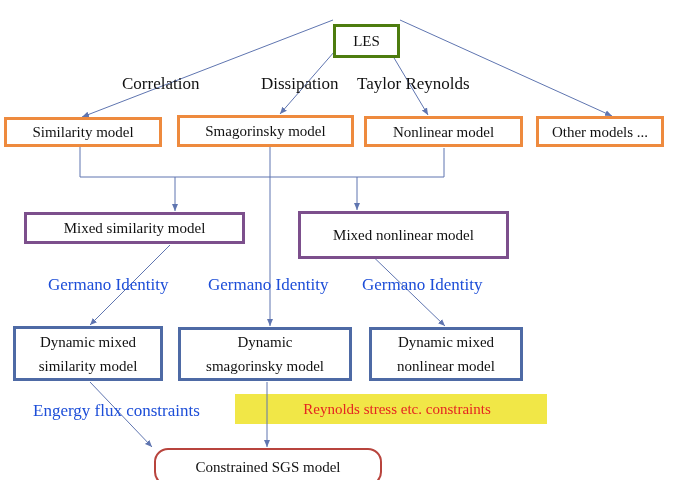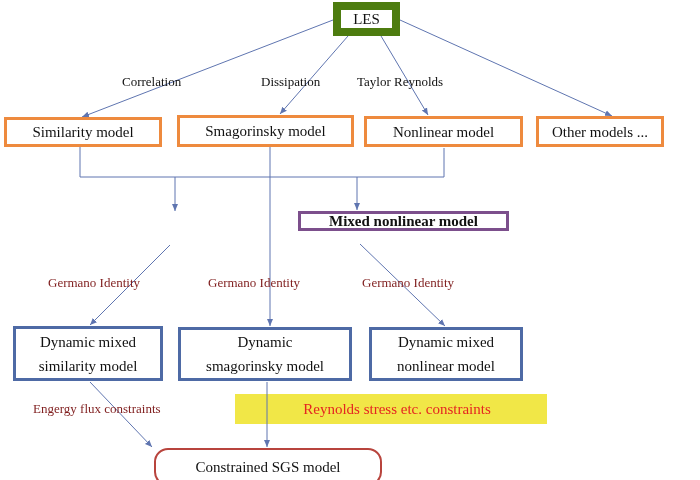--- a/index.html
+++ b/index.html
@@ -2,29 +2,29 @@
 <html><head>
 <meta charset="utf-8">
 <style>
   html, body { margin: 0; padding: 0; background: #ffffff; }
   #canvas { position: relative; width: 700px; height: 480px; overflow: hidden; background: #ffffff;
     font-family: "Liberation Serif", "DejaVu Serif", serif; }
   svg.lines { position: absolute; left: 0; top: 0; width: 700px; height: 480px; }
   .box { position: absolute; box-sizing: border-box; background: #ffffff; display: flex;
     align-items: center; justify-content: center; text-align: center; color: #111111;
     font-size: 15px; line-height: 20px; }
-  .teal { border: 8px solid #4d7c0f; }
+  .teal { border: 3px solid #4d7c0f; margin-top: 22px; }
   .orange { border: 3px solid #ee8a3e; }
   .purple { border: 3px solid #7c4f8c; }
   .blue { border: 3px solid #4e6aa5; }
   .red { border: 2px solid #b8443d; }
   .yellow { position: absolute; background: #f1e747; display: flex; align-items: center;
     justify-content: center; color: #e52521; font-size: 15px; padding-left: 12px; }
-  .label { position: absolute; font-size: 13px; white-space: nowrap; color: #111111; }
-  .red-text { color: #7f1d1d; }
+  .label { position: absolute; font-size: 17px; white-space: nowrap; color: #111111; }
+  .red-text { color: #1d4ed8; }
 </style>
 </head>
 <body>
 
 <div id="canvas">
   <svg class="lines">
     <defs>
       <marker id="arr" markerWidth="8" markerHeight="8" refX="7" refY="4" orient="auto" markerUnits="userSpaceOnUse">
         <path d="M0,1 L7,4 L0,7 z" fill="#5f75b0"></path>
       </marker>
@@ -61,21 +61,24 @@
   <div class="box orange" style="left:177px;top:115px;width:177px;height:32px;">
     <span>Smagorinsky model</span>
   </div>
   <div class="box orange" style="left:364px;top:116px;width:159px;height:31px;">
     <span>Nonlinear model</span>
   </div>
   <div class="box orange" style="left:536px;top:116px;width:128px;height:31px;">
     <span>Other models ...</span>
   </div>
 
-  <div class="box purple" style="left:298px;top:211px;width:211px;height:20px;font-weight:bold;">
+  <div class="box purple" style="left:24px;top:212px;width:221px;height:32px;">
+    <span>Mixed similarity model</span>
+  </div>
+  <div class="box purple" style="left:298px;top:211px;width:211px;height:48px;">
     <span>Mixed nonlinear model</span>
   </div>
 
   <div class="label red-text" style="left:48px;top:275px;">Germano Identity</div>
   <div class="label red-text" style="left:208px;top:275px;">Germano Identity</div>
   <div class="label red-text" style="left:362px;top:275px;">Germano Identity</div>
 
   <div class="box blue" style="left:13px;top:326px;width:150px;height:55px;flex-direction:column;">
     <span>Dynamic mixed</span>
     <span style="margin-top:4px;">similarity model</span>

